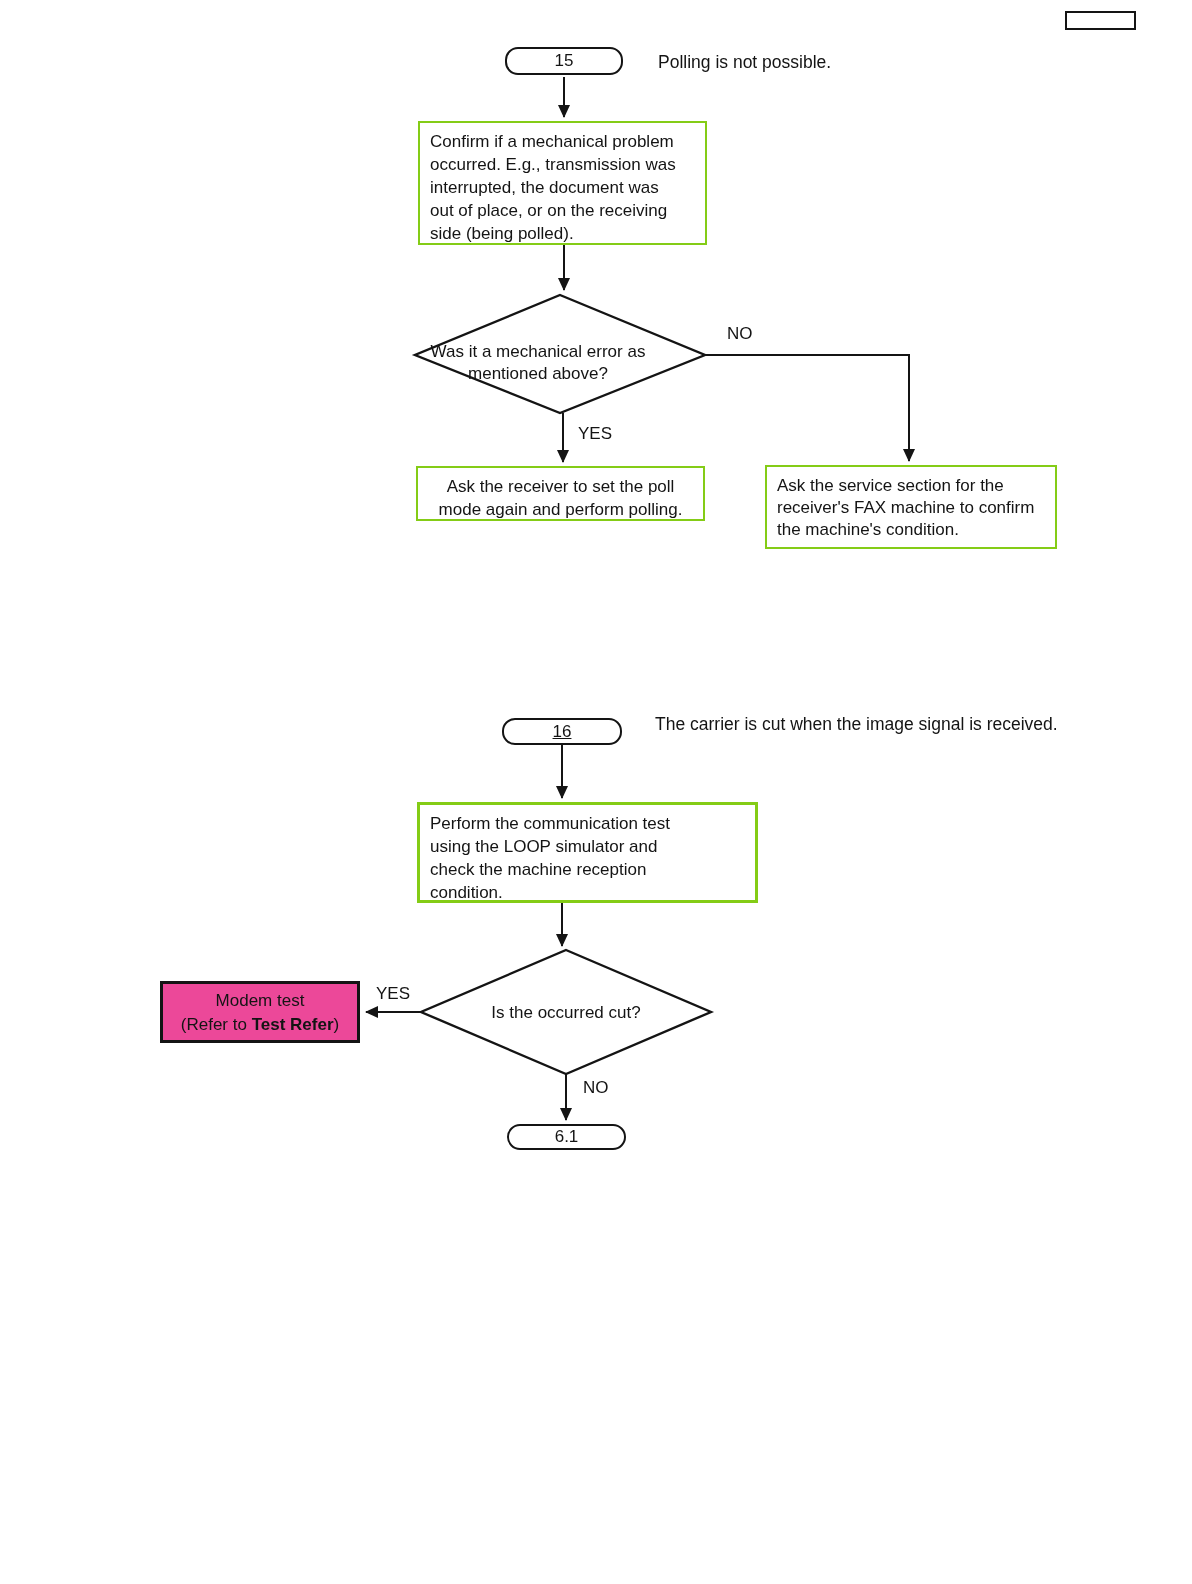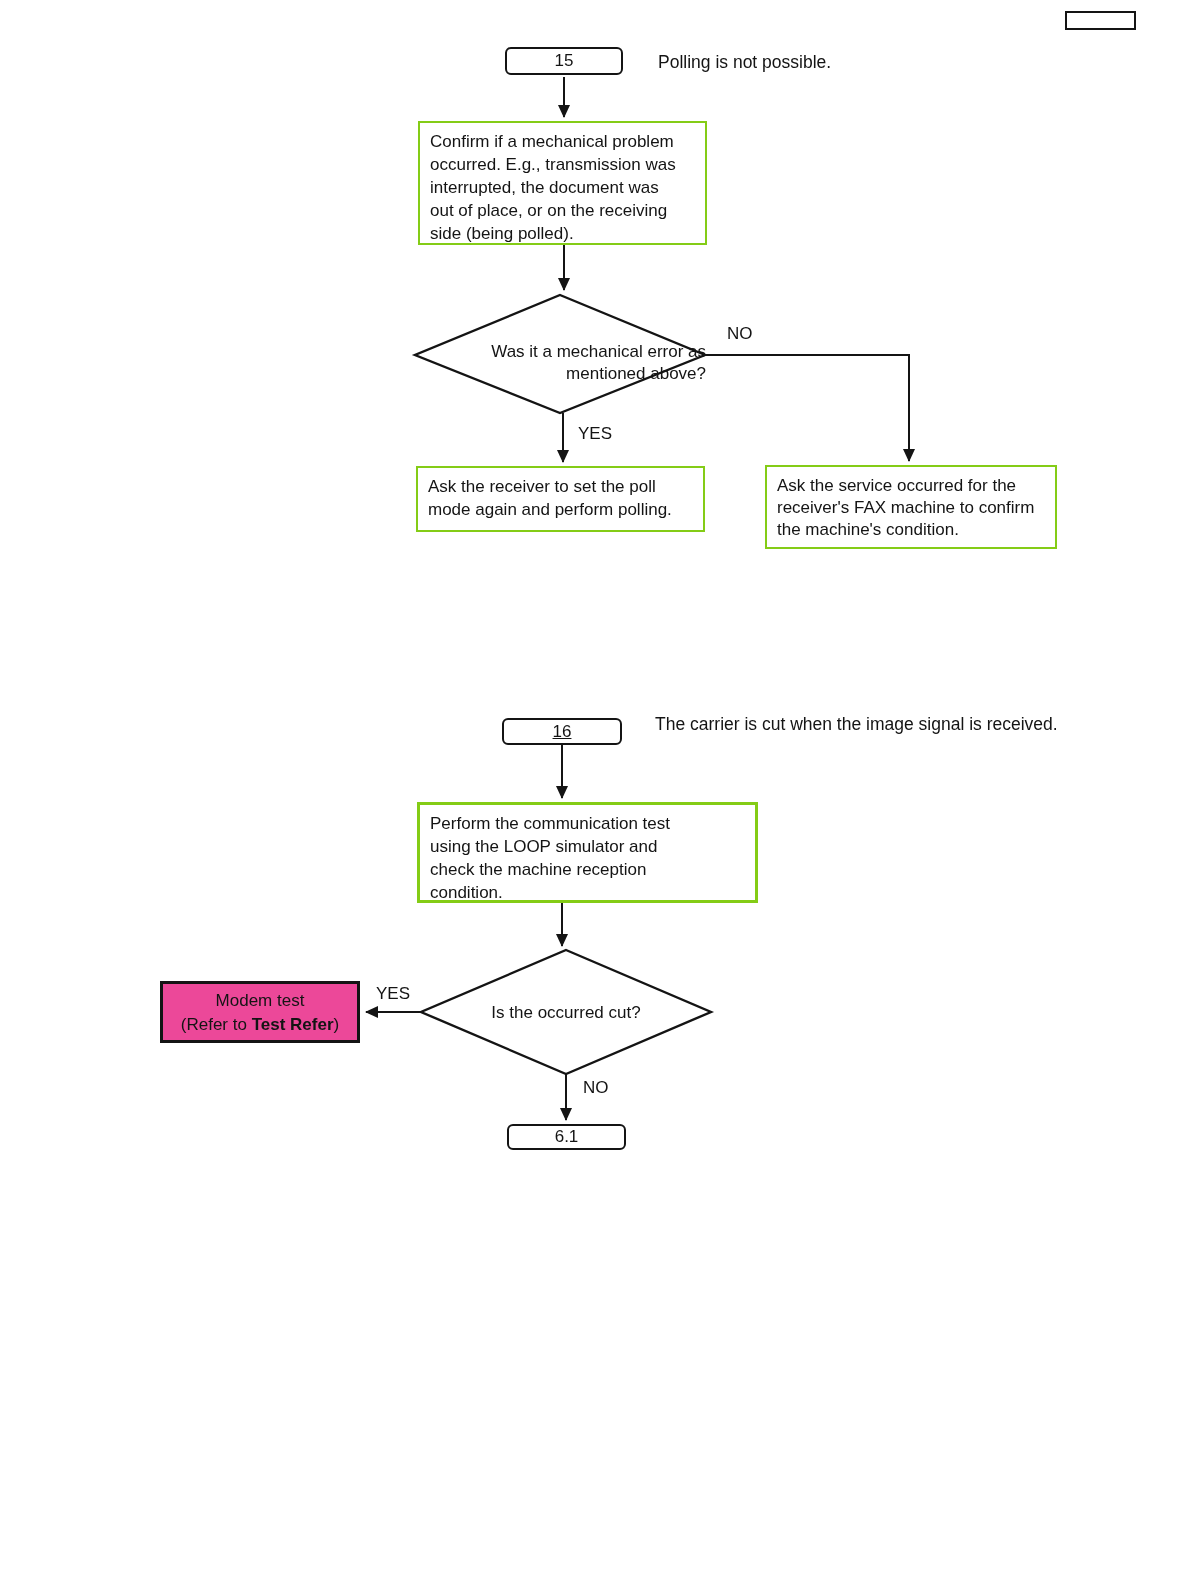--- a/index.html
+++ b/index.html
@@ -27,21 +27,21 @@
     background: #ffffff;
     font-size: 17px;
     line-height: 23px;
     padding: 7px 10px 0 10px;
     white-space: pre-line;
     box-sizing: border-box;
   }
   .terminator {
     position: absolute;
     border: 2.5px solid #141414;
-    border-radius: 6px;
+    border-radius: 13px;
     background: #ffffff;
     font-size: 17px;
     display: flex;
     align-items: center;
     justify-content: center;
     box-sizing: border-box;
   }
   .caption {
     position: absolute;
     font-size: 17.5px;
@@ -114,31 +114,31 @@
   </div>
 
   <div class="caption" style="left:658px; top:52px;">Polling is not possible.</div>
 
   <div class="process-box" style="left:418px; top:121px; width:289px; height:124px;">Confirm if a mechanical problem
 occurred. E.g., transmission was
 interrupted, the document was
 out of place, or on the receiving
 side (being polled).</div>
 
-  <div class="diamond-text" style="left:446px; top:341px; width:260px;text-align:right;">Was it a mechanical error as
+  <div class="diamond-text" style="left:408px; top:341px; width:260px;">Was it a mechanical error as
 mentioned above?</div>
 
   <div class="branch-label" style="left:578px; top:424px;">YES</div>
 
   <div class="branch-label" style="left:727px; top:324px;">NO</div>
 
-  <div class="process-box" style="left:416px; top:466px; width:289px; height:66px; ">Ask the receiver to set the poll
+  <div class="process-box" style="left:416px; top:466px; width:289px; height:55px; text-align:center;">Ask the receiver to set the poll
 mode again and perform polling.</div>
 
-  <div class="process-box" style="left:765px; top:465px; width:292px; height:84px; padding-top:8px; line-height:22px;">Ask the service occurred for the
+  <div class="process-box" style="left:765px; top:465px; width:292px; height:84px; padding-top:8px; line-height:22px;">Ask the service section for the
 receiver's FAX machine to confirm
 the machine's condition.</div>
 
   <div class="terminator" style="left:502px; top:718px; width:120px; height:27px;text-decoration:underline;">
     <span>16</span>
   </div>
 
   <div class="caption" style="left:655px; top:714px;">The carrier is cut when the image signal is received.</div>
 
   <div class="process-box" style="left:417px; top:802px; width:341px; height:101px; border-width:3px;">Perform the communication test

